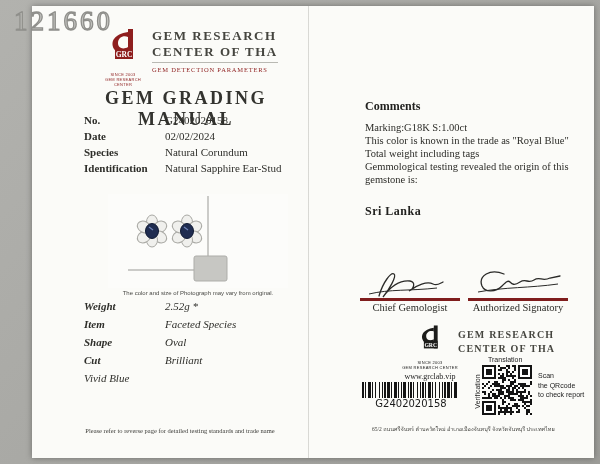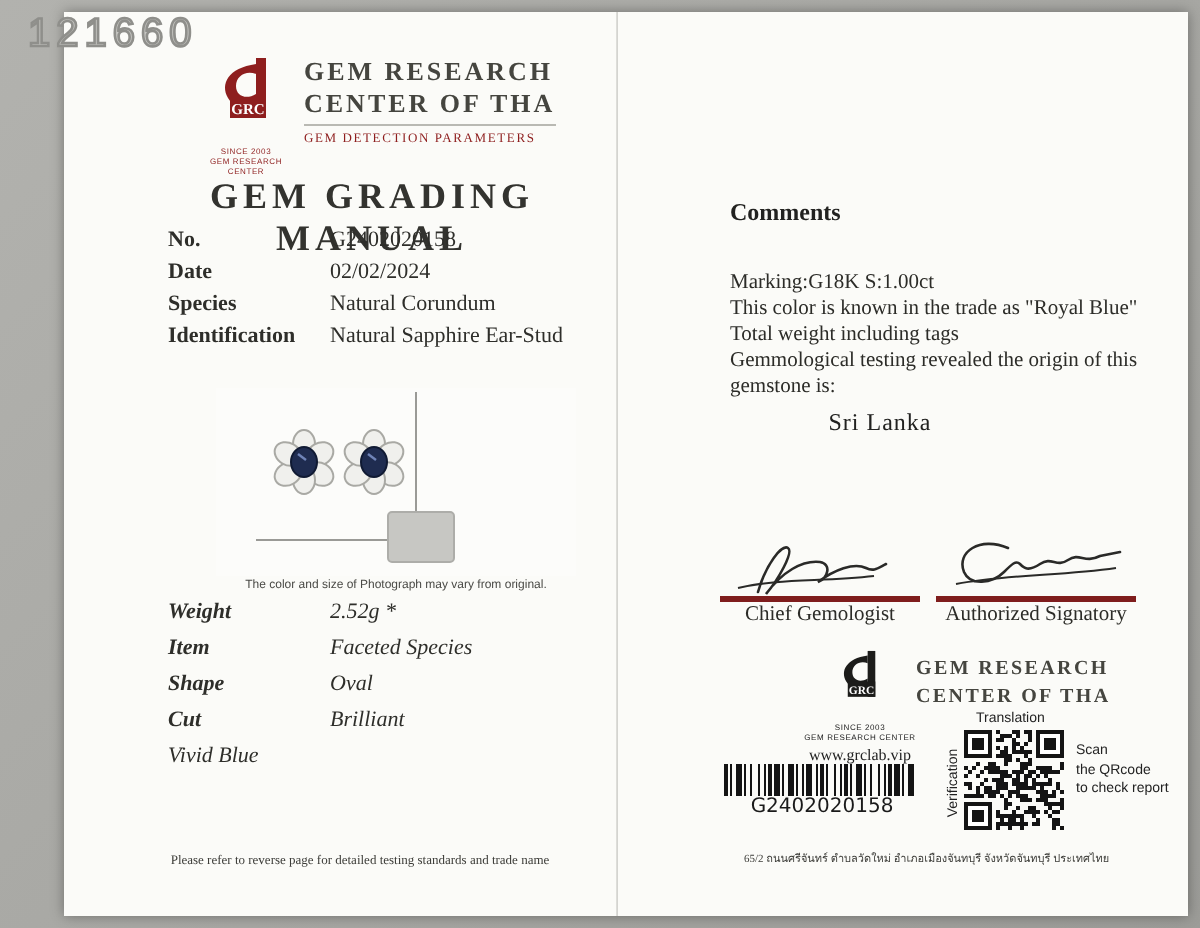--- a/index.html
+++ b/index.html
@@ -5,22 +5,22 @@
   * { margin:0; padding:0; box-sizing:border-box; }
   html,body { width:600px; height:464px; }
   body { font-family:"Liberation Serif", serif; background:#a8a8a4; }
   .canvas { position:relative; width:600px; height:464px; background:linear-gradient(135deg,#b2b2ae 0%,#a6a6a2 60%,#9c9c98 100%); overflow:hidden; }
 
   .page { position:absolute; left:32px; top:6px; width:562px; height:452px;
           background:#fbfbf8; box-shadow:0 0 6px rgba(0,0,0,.35); }
   .fold { position:absolute; left:276px; top:0; width:1px; height:452px;
           background:linear-gradient(to right,#e2e2de,#cfcfcb); }
 
-  .corner-number { position:absolute; left:14px; top:6px; font-family:Liberation Sans, sans-serif;
-          font-size:20px; letter-spacing:3px; color:#c6c6c2; -webkit-text-stroke:1.3px #8f8f8b; z-index:5; }
+  .corner-number { position:absolute; left:14px; top:6px; font-family:Liberation Serif, serif;
+          font-size:27px; letter-spacing:3px; color:#c6c6c2; -webkit-text-stroke:1.3px #8f8f8b; z-index:5; }
 
   
   .header { position:absolute; left:72px; top:22px; display:flex; gap:10px; align-items:flex-start; }
   .logo-box { width:38px; text-align:center; }
   .logo-tiny { font-size:4px; color:#8e1e1e; line-height:5px; font-family:"Liberation Sans", sans-serif; letter-spacing:.3px; }
   .org-block { border-bottom:1px solid #b9b9b3; padding-bottom:2px; }
   .org-line { font-size:13px; font-weight:bold; letter-spacing:1.5px; color:#45453f; line-height:16px; }
   .org-sub { font-size:6.5px; color:#8e1e1e; letter-spacing:.8px; margin-top:3px; }
 
   .doc-title { position:absolute; left:0; top:82px; width:276px; text-align:center;
@@ -39,24 +39,24 @@
   
   .photo { position:absolute; left:76px; top:188px; width:180px; height:94px; background:#fcfcfa; }
   .photo-caption { position:absolute; left:76px; top:284px; width:180px; text-align:center;
                    font-size:6px; color:#4a4a46; font-family:"Liberation Sans", sans-serif; }
 
   .left-footer { position:absolute; left:10px; top:421px; width:276px; text-align:center;
                  font-size:6.5px; color:#3c3c38; }
 
   
   .comments { position:absolute; left:333px; top:93px; width:224px; }
-  .comments-heading { font-size:12px; font-weight:bold; color:#222220; margin-bottom:21px; }
+  .comments-heading { font-size:12px; font-weight:bold; color:#222220; margin-bottom:7px; }
   .comment-line { font-size:10.5px; line-height:13px; color:#2c2c28; }
-  .origin { position:absolute; left:333px; top:198px; width:150px; text-align:center;
-            font-size:12px; font-weight:normal; letter-spacing:.5px; color:#222220; }
+  .origin { position:absolute; left:333px; top:198px; width:150px; text-align:left;
+            font-size:12px; font-weight:bold; letter-spacing:.5px; color:#222220; }
 
   .sig { position:absolute; width:100px; text-align:center; }
   .sig svg { display:block; margin:0 auto -2px auto; }
   .sig-title { border-top:3px solid #7f1d1d; font-size:10.5px; color:#2c2c28; padding-top:1px; }
   .sig1 { left:328px; top:262px; }
   .sig2 { left:436px; top:260px; }
 
   .footer-logo { position:absolute; left:366px; top:318px; width:64px; text-align:center; }
   .footer-logo .logo-tiny { color:#222; }
   .website { font-size:8px; color:#222; margin-top:2px; }

